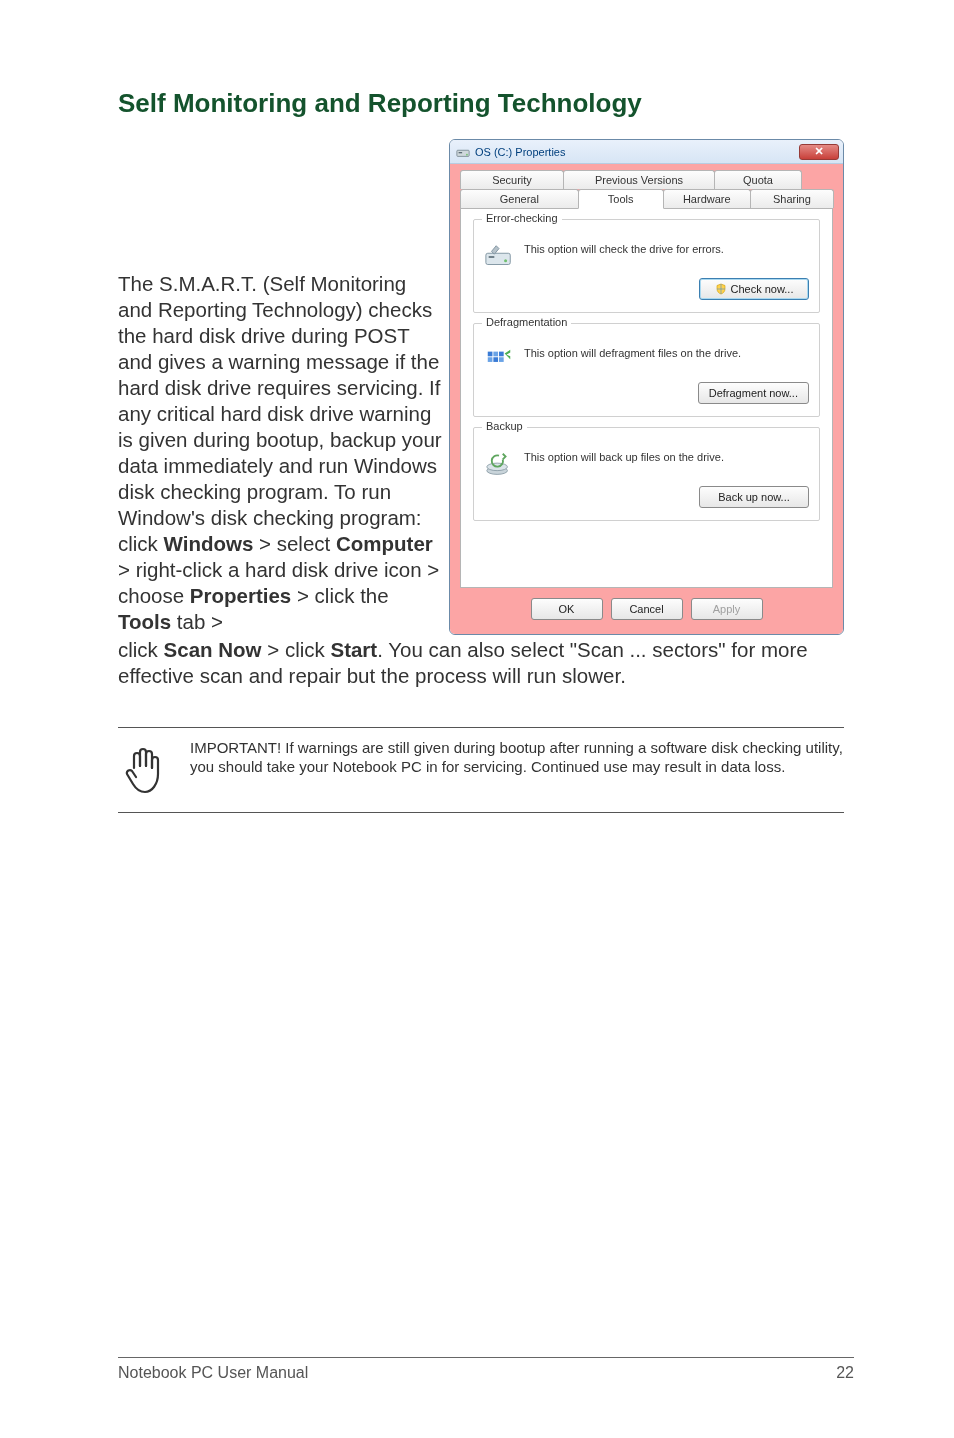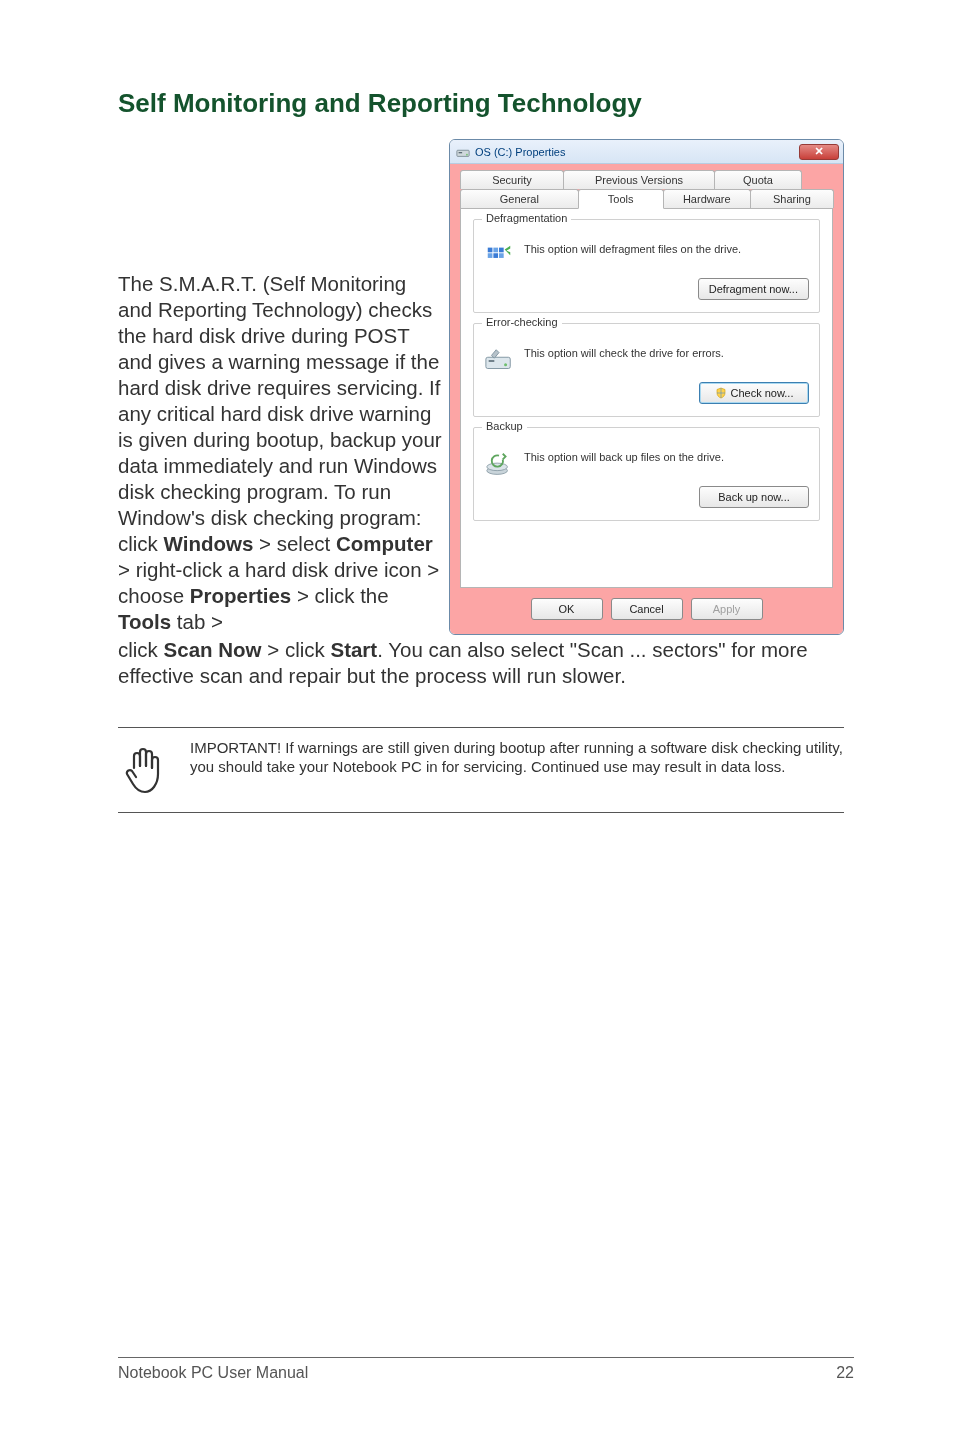--- a/index.html
+++ b/index.html
@@ -246,20 +246,47 @@
               <div class="tab">Quota</div>
             </div>
             <div class="tab-row bot">
               <div class="tab">General</div>
               <div class="tab active">Tools</div>
               <div class="tab">Hardware</div>
               <div class="tab">Sharing</div>
             </div>
           </div>
           <div class="tab-panel">
+
+            <div class="groupbox">
+              <span class="gb-title">Error-checking</span>
+              <div class="gb-row">
+                <span class="gb-icon">
+                  <svg viewBox="0 0 32 28">
+                      <rect x="2" y="12" width="26" height="12" rx="2" fill="#dce6ec" stroke="#7f93a0"></rect>
+                      <rect x="5" y="15" width="6" height="2" fill="#6b7b85"></rect>
+                      <circle cx="23" cy="20" r="1.6" fill="#6fbf6f"></circle>
+                      <path d="M8 10 l5 -6 l3 3 l-5 6 z" fill="#b6c2ca" stroke="#7f93a0"></path>
+                    </svg>
+                </span>
+                <span class="gb-text">This option will check the drive for errors.</span>
+              </div>
+              <div class="gb-btnrow">
+                <div class="win-btn focus">
+                  <span class="shield-mini">
+                    <svg viewBox="0 0 12 12">
+                        <path d="M6 1 L10 2.5 V6 C10 8.5 8 10.5 6 11 C4 10.5 2 8.5 2 6 V2.5 Z" fill="#ffd24d" stroke="#cc9a00" stroke-width="0.6"></path>
+                        <path d="M6 1 L6 11" stroke="#4a8fd6" stroke-width="0.6"></path>
+                        <path d="M2 6 H10" stroke="#4a8fd6" stroke-width="0.6"></path>
+                      </svg>
+                  </span>
+                  <span>Check now...</span>
+                </div>
+              </div>
+            </div>
 
             <div class="groupbox">
               <span class="gb-title">Defragmentation</span>
               <div class="gb-row">
                 <span class="gb-icon">
                   <svg viewBox="0 0 32 28">
                     <rect x="4" y="6" width="5" height="5" fill="#3a7bd5"></rect>
                       <rect x="10" y="6" width="5" height="5" fill="#6aa3e6"></rect>
                       <rect x="16" y="6" width="5" height="5" fill="#3a7bd5"></rect>
                     <rect x="4" y="12" width="5" height="5" fill="#6aa3e6"></rect>
@@ -271,47 +298,20 @@
                 <span class="gb-text">This option will defragment files on the drive.</span>
               </div>
               <div class="gb-btnrow">
                 <div class="win-btn">
                   <span>Defragment now...</span>
                 </div>
               </div>
             </div>
 
             <div class="groupbox">
-              <span class="gb-title">Error-checking</span>
-              <div class="gb-row">
-                <span class="gb-icon">
-                  <svg viewBox="0 0 32 28">
-                      <rect x="2" y="12" width="26" height="12" rx="2" fill="#dce6ec" stroke="#7f93a0"></rect>
-                      <rect x="5" y="15" width="6" height="2" fill="#6b7b85"></rect>
-                      <circle cx="23" cy="20" r="1.6" fill="#6fbf6f"></circle>
-                      <path d="M8 10 l5 -6 l3 3 l-5 6 z" fill="#b6c2ca" stroke="#7f93a0"></path>
-                    </svg>
-                </span>
-                <span class="gb-text">This option will check the drive for errors.</span>
-              </div>
-              <div class="gb-btnrow">
-                <div class="win-btn focus">
-                  <span class="shield-mini">
-                    <svg viewBox="0 0 12 12">
-                        <path d="M6 1 L10 2.5 V6 C10 8.5 8 10.5 6 11 C4 10.5 2 8.5 2 6 V2.5 Z" fill="#ffd24d" stroke="#cc9a00" stroke-width="0.6"></path>
-                        <path d="M6 1 L6 11" stroke="#4a8fd6" stroke-width="0.6"></path>
-                        <path d="M2 6 H10" stroke="#4a8fd6" stroke-width="0.6"></path>
-                      </svg>
-                  </span>
-                  <span>Check now...</span>
-                </div>
-              </div>
-            </div>
-
-            <div class="groupbox">
               <span class="gb-title">Backup</span>
               <div class="gb-row">
                 <span class="gb-icon">
                   <svg viewBox="0 0 32 28">
                       <ellipse cx="14" cy="22" rx="11" ry="4" fill="#c9d4da" stroke="#8fa0aa"></ellipse>
                       <ellipse cx="14" cy="18" rx="11" ry="4" fill="#dbe4e9" stroke="#8fa0aa"></ellipse>
                       <path d="M20 10 a6 6 0 1 1 -4 -4" fill="none" stroke="#5fa65f" stroke-width="2"></path>
                       <path d="M20 4 l3 3 l-3 3" fill="none" stroke="#5fa65f" stroke-width="2"></path>
                     </svg>
                 </span>

